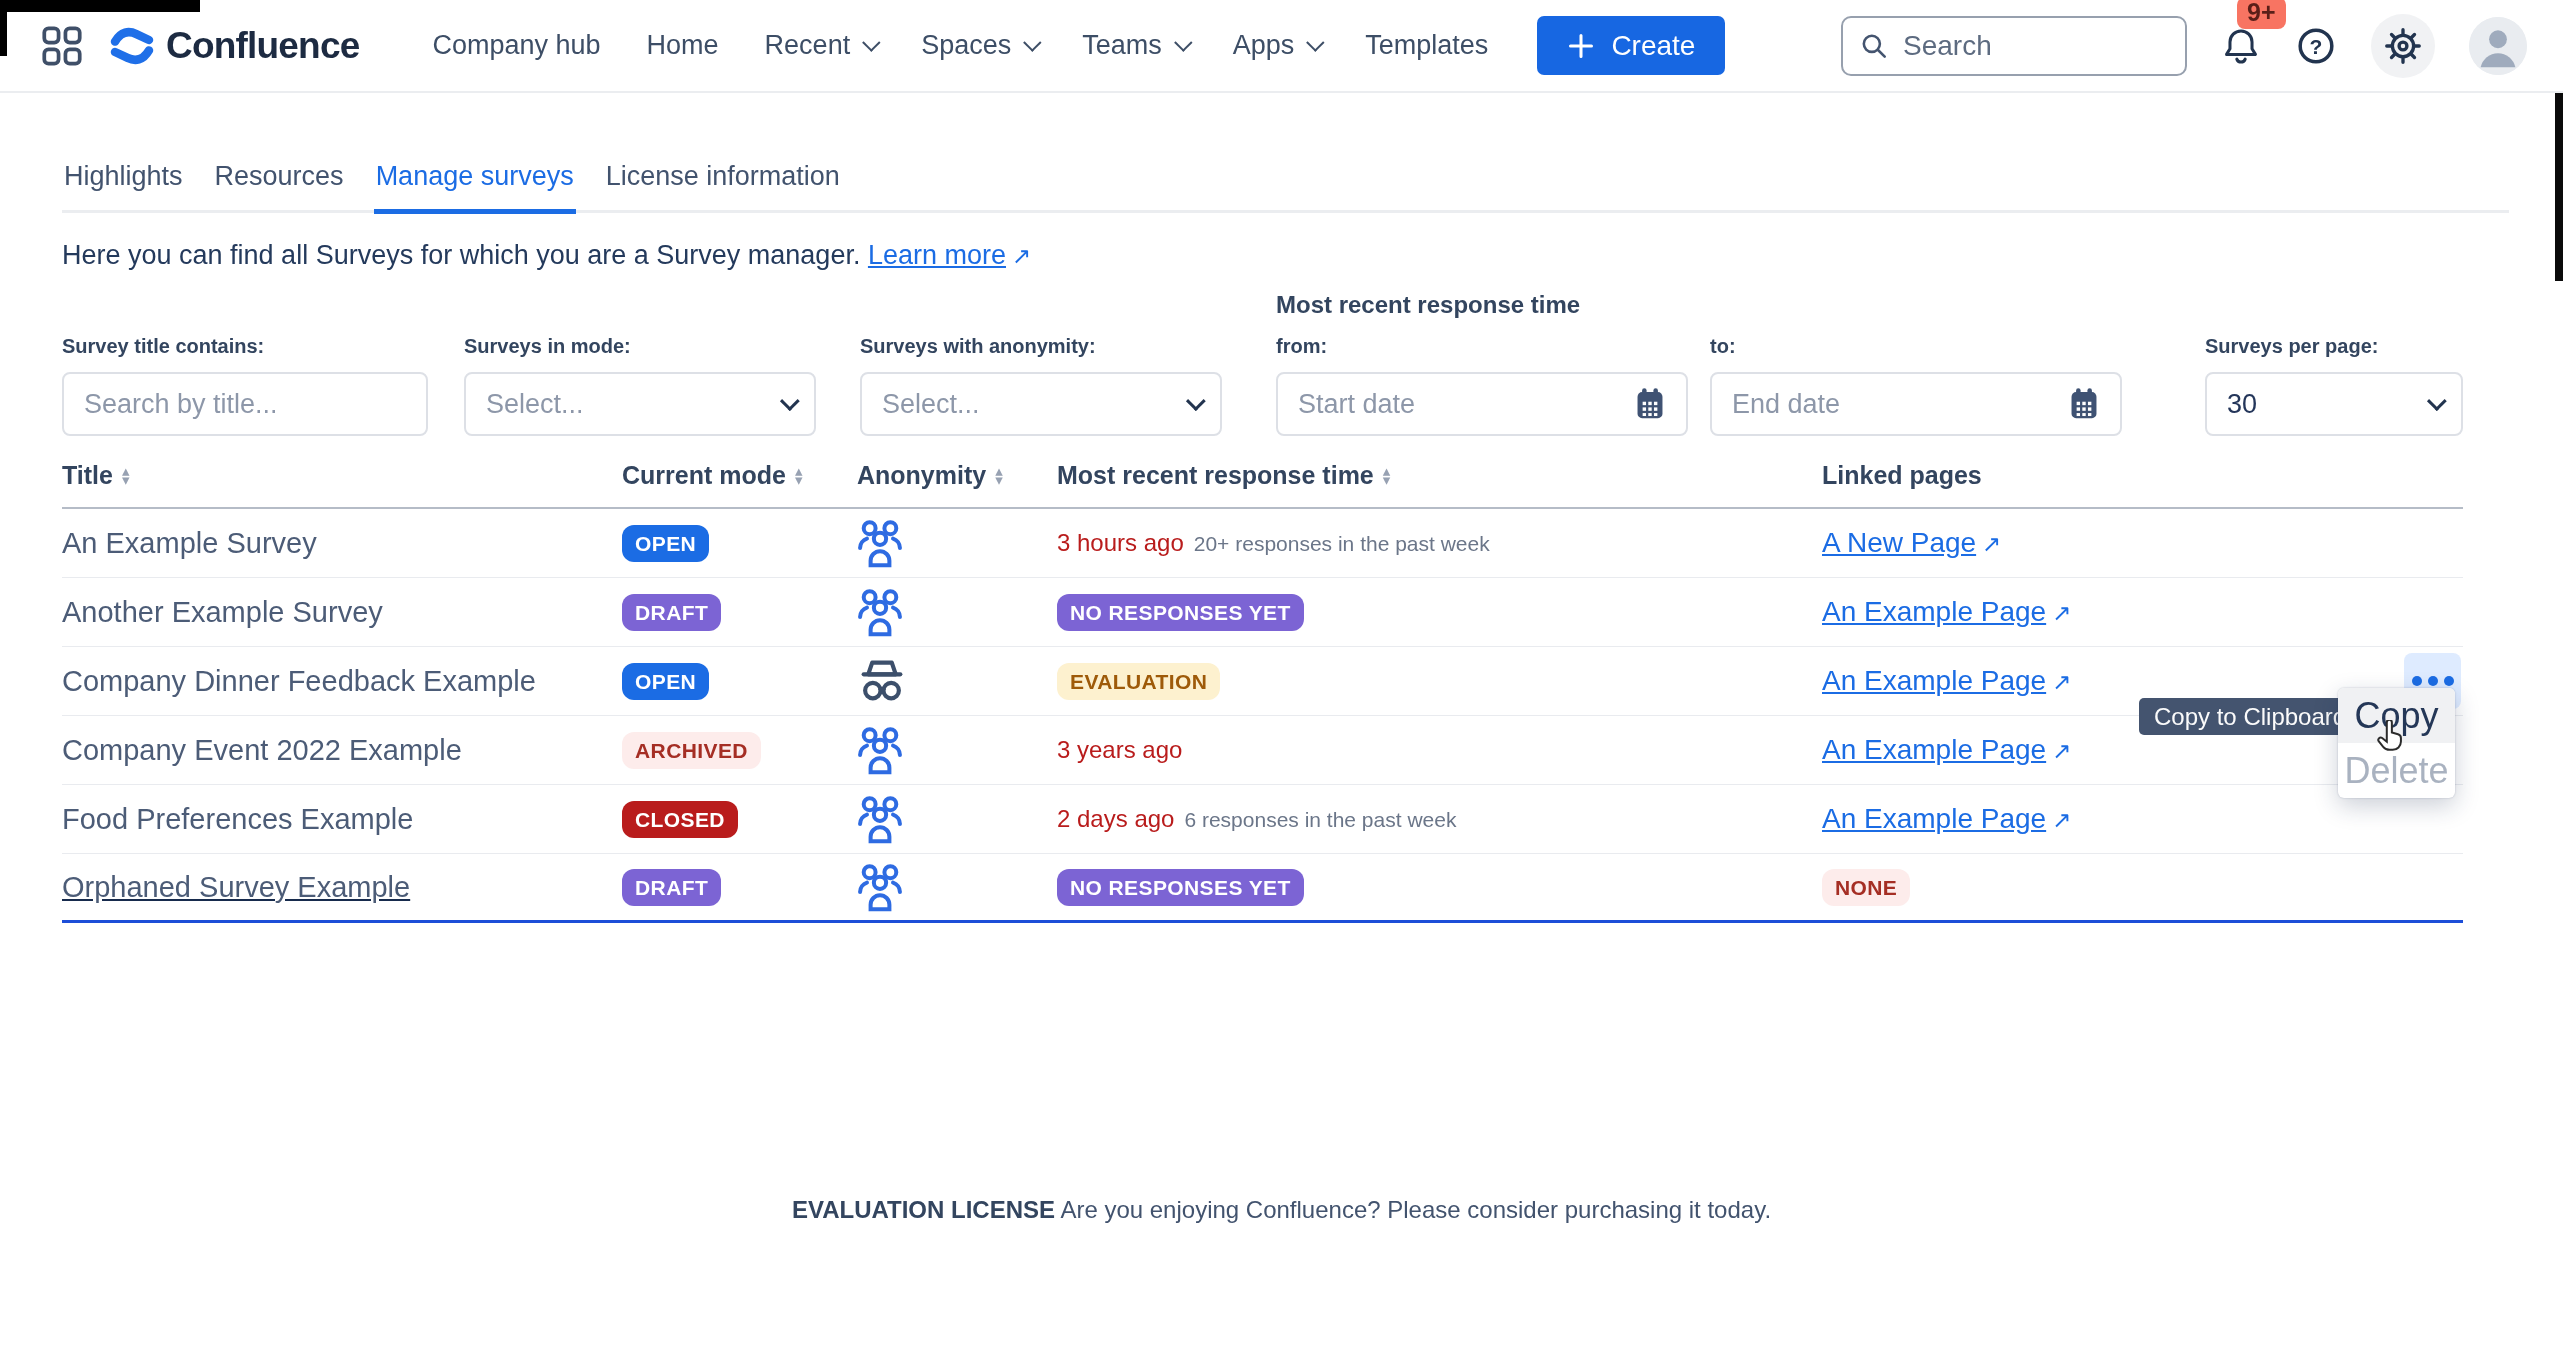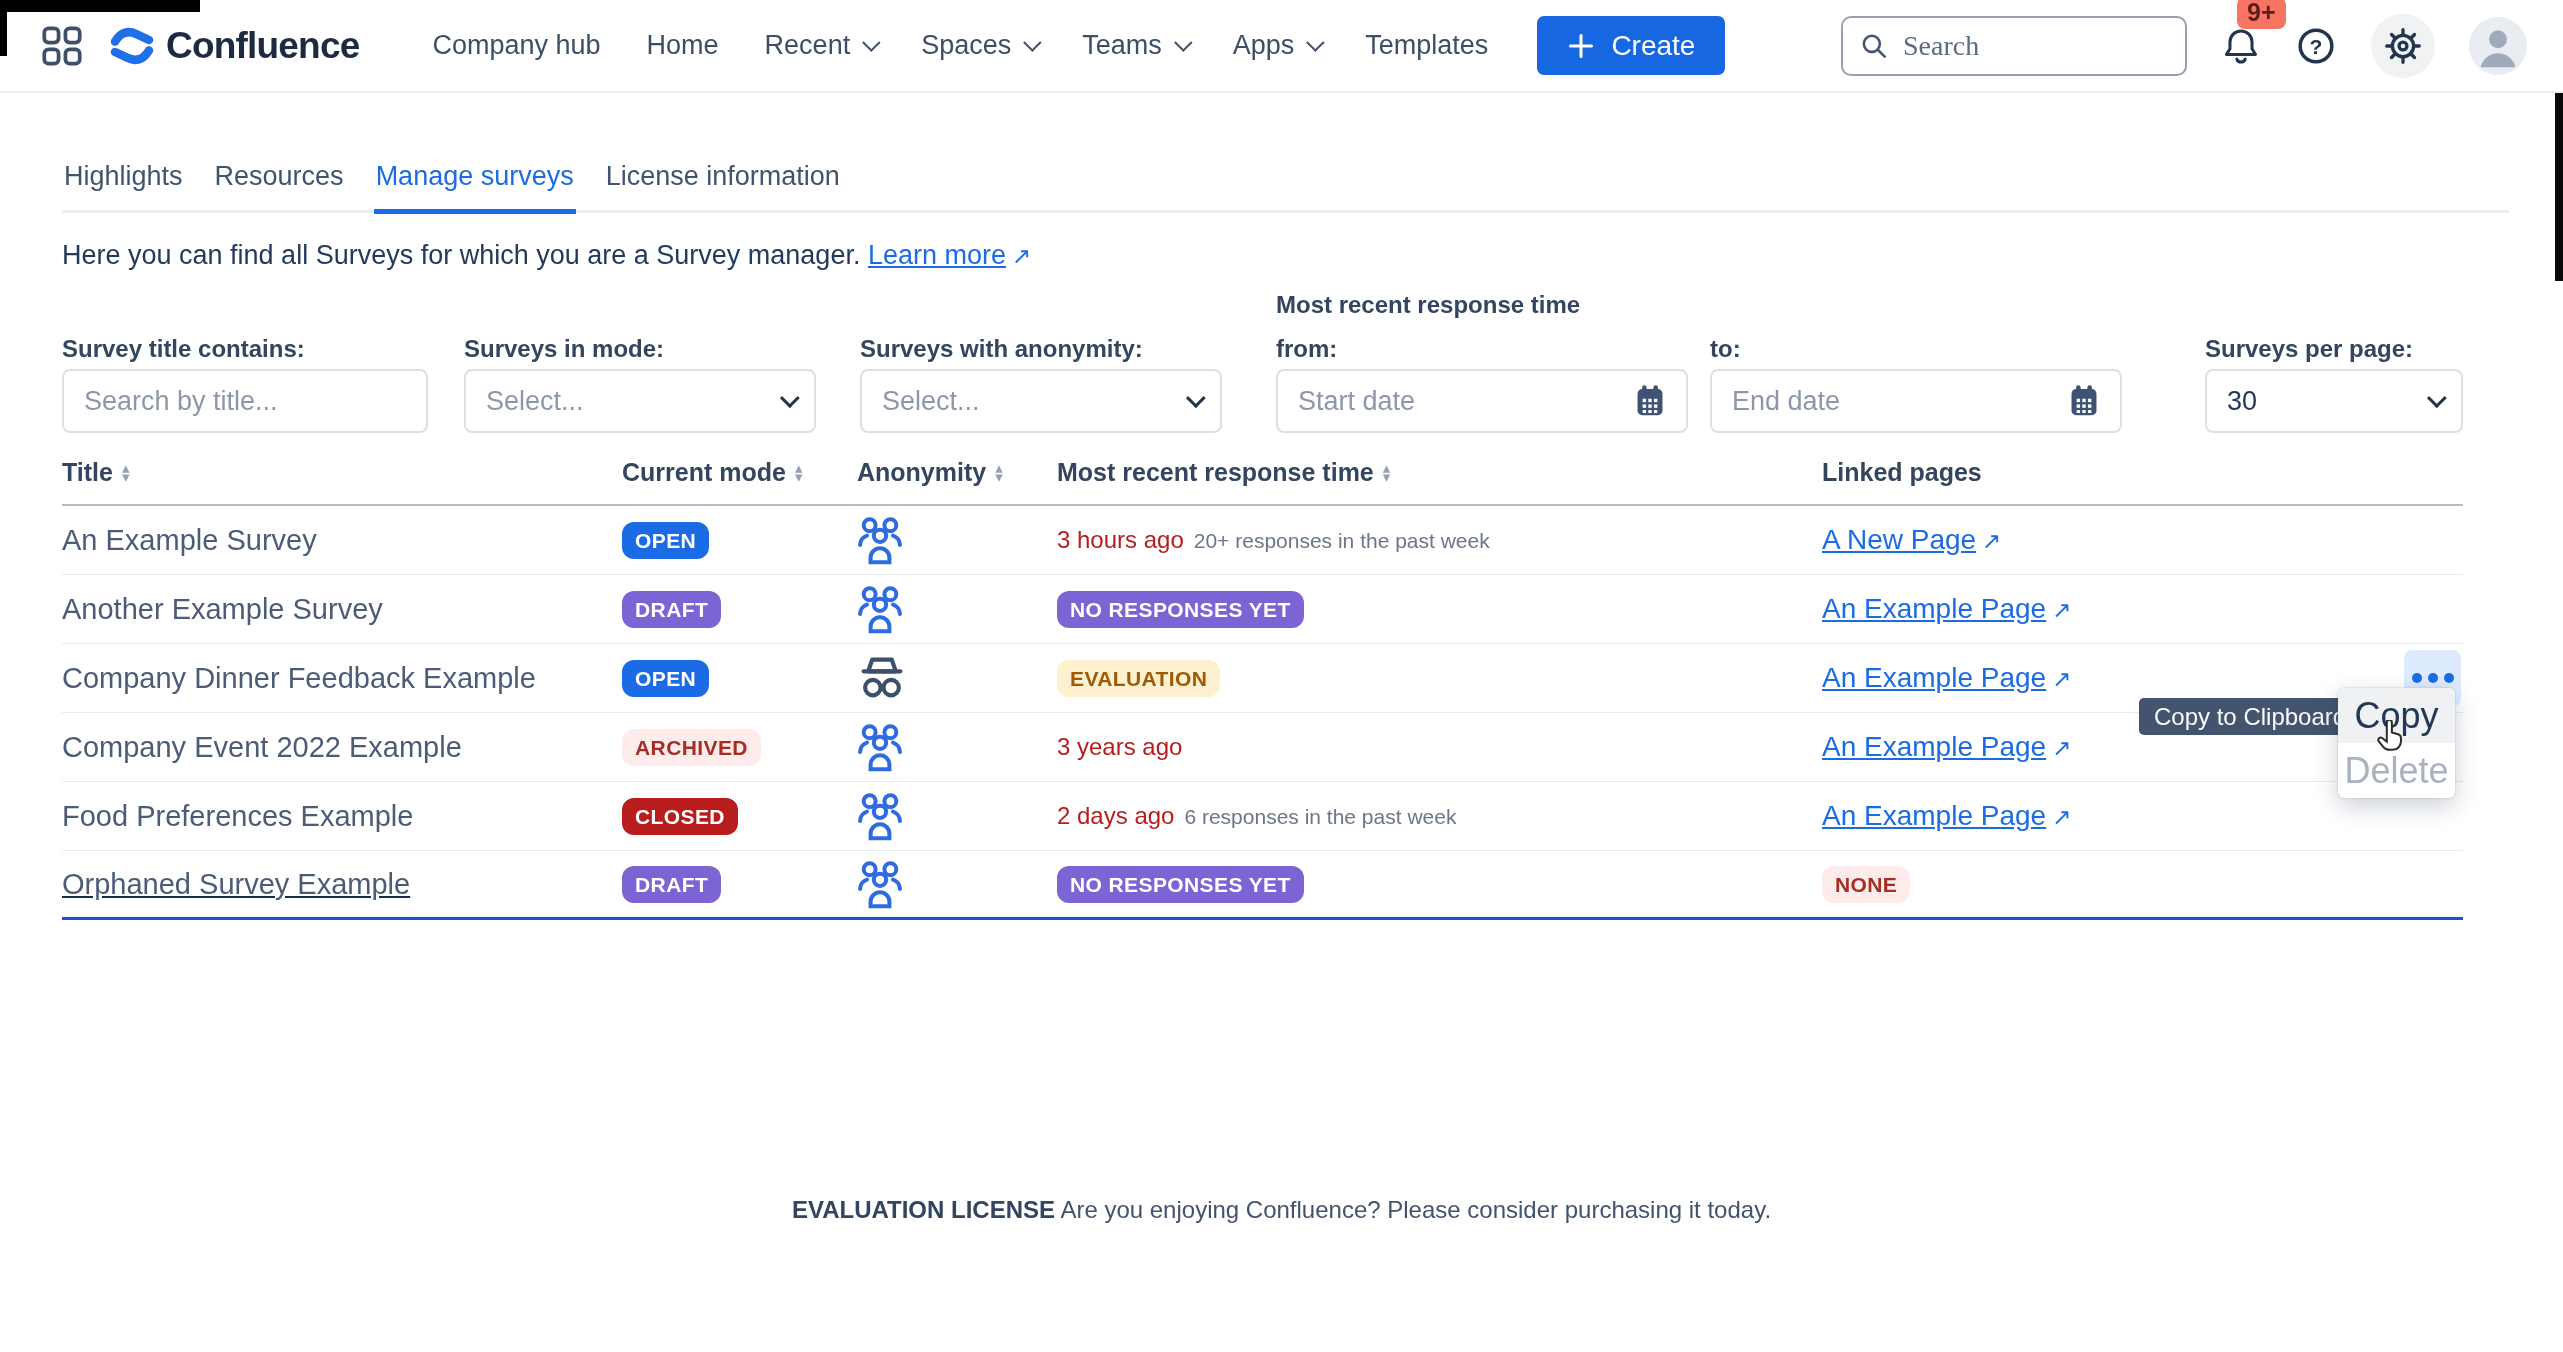--- a/index.html
+++ b/index.html
@@ -18,21 +18,21 @@
   .logo-text { font-size:37px; font-weight:700; color:#1d2b42; letter-spacing:-0.8px; }
   .navitems { display:flex; align-items:center; }
   .nav-item { font-size:27px; color:#3d4e66; margin:0 23px; display:flex; align-items:center;
               gap:12px; cursor:pointer; white-space:nowrap; }
   .chev { width:13px; height:13px; border-right:2.6px solid #3d4e66; border-bottom:2.6px solid #3d4e66;
           transform:rotate(45deg) translateY(-4px); }
   .create-btn { margin-left:26px; height:59px; padding:0 30px; background:#1767e2; border:none;
                 border-radius:7px; color:#fff; font-size:28px; display:flex; align-items:center;
                 gap:16px; cursor:pointer; font-family:inherit; }
   .search-wrap { margin-left:auto; width:346px; height:60px; border:2px solid #97a0ae;
-                 border-radius:10px; display:flex; align-items:center; padding:0 16px; gap:14px;font-family:Liberation Serif, serif; }
+                 border-radius:10px; display:flex; align-items:center; padding:0 16px; gap:14px; }
   .search-wrap input { border:none; outline:none; font-size:28px; width:100%; color:#33455f;
                        font-family:inherit; }
   .search-wrap input::placeholder { color:#5d6b80; }
   .iconbtn { position:relative; margin-left:34px; cursor:pointer; display:flex; align-items:center;
              justify-content:center; }
   .notif-badge { position:absolute; top:-28px; left:16px; background:#f87462; color:#5a1f18;
                  font-size:25px; font-weight:700; padding:3px 10px 4px; border-radius:8px; line-height:1; }
   .gear-circle { width:64px; height:64px; border-radius:50%; background:#f1f2f4; display:flex;
                  align-items:center; justify-content:center; }
   .avatar { width:58px; height:58px; border-radius:50%; background:#e9ecf0; overflow:hidden;
@@ -44,21 +44,21 @@
          border-bottom:5px solid transparent; margin-bottom:-4px; white-space:nowrap; }
   .tab.active { color:#1b6ce4; border-bottom-color:#1b6ce4; }
 
   
   .intro { margin:27px 0 0 62px; font-size:27px; color:#243a5c; }
   .intro a { color:#1b6ce4; text-decoration:underline; cursor:pointer; }
   .ext-arrow { color:#1b6ce4; text-decoration:none; font-size:23px; margin-left:6px; }
 
   
   .filters { margin:20px 100px 0 62px; display:flex; align-items:flex-end; }
-  .f-label { display:block; font-size:24px; font-weight:700; color:#33455f; margin-bottom:6px; }
+  .f-label { display:block; font-size:20px; font-weight:700; color:#33455f; margin-bottom:14px; }
   .control { height:64px; border:2px solid #dde0e6; border-radius:8px; background:#fff;
              display:flex; align-items:center; padding:0 20px; font-size:27px; }
   input.control { width:100%; outline:none; font-family:inherit; color:#33455f; }
   input.control::placeholder, .ph { color:#8d97a9; }
   .selectbox { justify-content:space-between; cursor:pointer; }
   .sel-chev { width:14px; height:14px; border-right:3px solid #22344f; border-bottom:3px solid #22344f;
               transform:rotate(45deg) translateY(-4px); }
   .dategroup { margin-left:54px; }
   .daterow { display:flex; gap:22px; }
   .datefield .control { width:412px; justify-content:space-between; cursor:pointer;gap:28px; }

